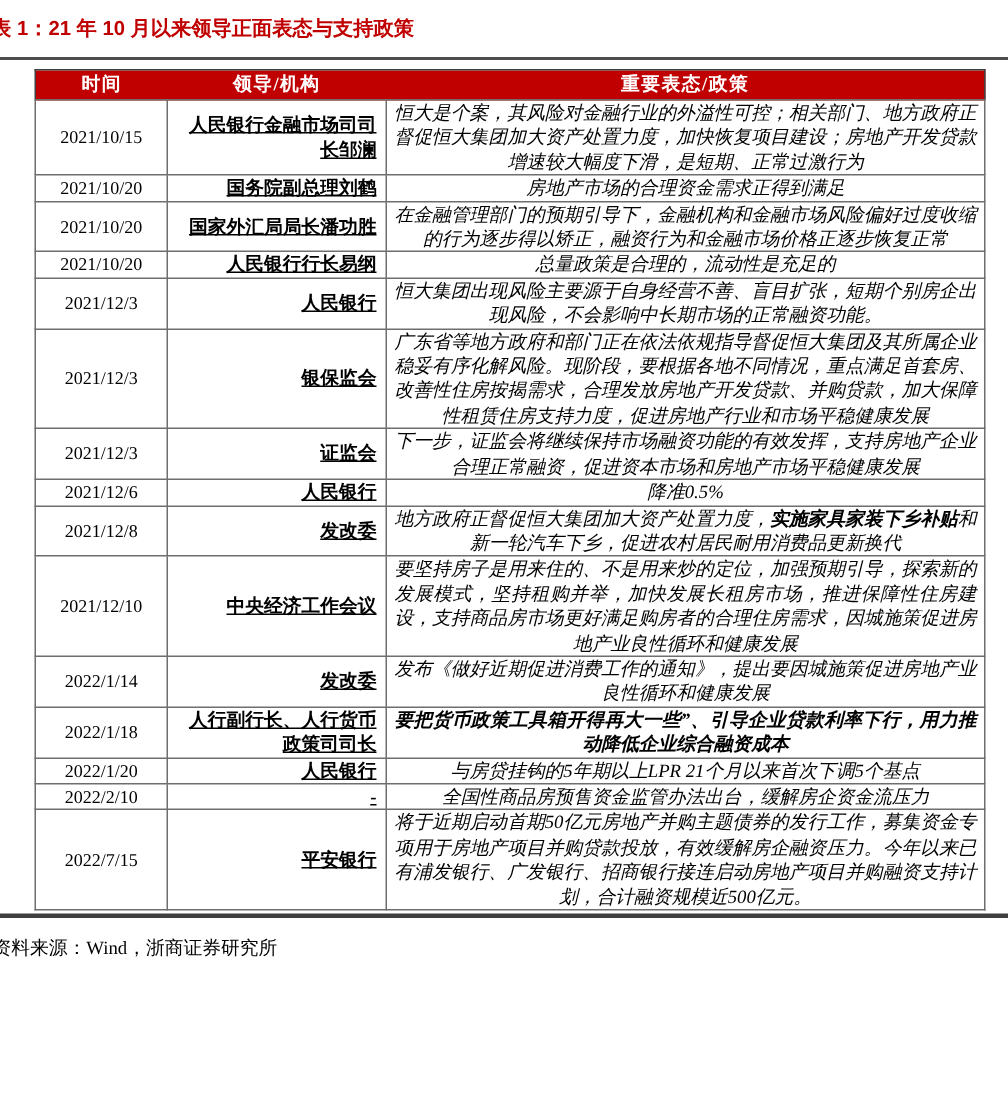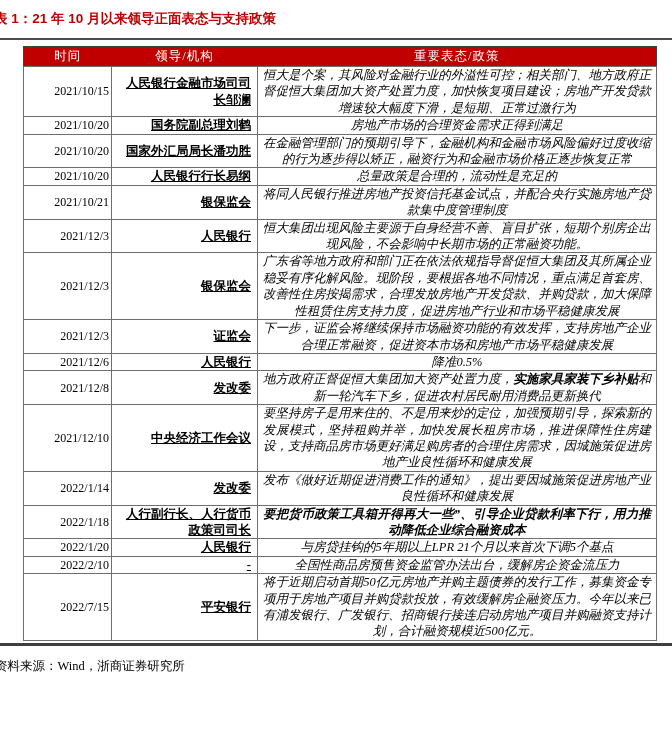--- a/index.html
+++ b/index.html
@@ -36,36 +36,36 @@
     font-size: 12.5px;
     border: 1px solid #3f3f3f;
   }
   col.c-date { width: 88px; }
   col.c-org  { width: 146px; }
   col.c-content { width: 399px; }
 
   th {
     background: #c00000;
     color: #ffffff;
-    font-weight: normal;
+    font-weight: bold;
     font-size: 12.5px;
     height: 19px;
     line-height: 19px;
     text-align: center;
     border: none;
     letter-spacing: 1px;
   }
   td {
     border: 1px solid #6e6e6e;
     vertical-align: middle;
     line-height: 16.4px;
     padding: 0 2px;
   }
   td.date {
-    text-align: right;
+    text-align: center;
     font-family: "Liberation Serif", "DejaVu Serif", serif;
     font-size: 12px;
   }
   td.org {
     text-align: right;
     font-weight: bold;
     padding: 0 6px;
     text-decoration: underline;
   }
   td.content {
@@ -125,25 +125,20 @@
           <td class="date">2021/10/20</td>
           <td class="org">国家外汇局局长潘功胜</td>
           <td class="content"><span>在金融管理部门的预期引导下，金融机构和金融市场风险偏好过度收缩的行为逐步得以矫正，融资行为和金融市场价格正逐步恢复正常</span></td>
         </tr>
         <tr>
           <td class="date">2021/10/20</td>
           <td class="org">人民银行行长易纲</td>
           <td class="content"><span>总量政策是合理的，流动性是充足的</span></td>
         </tr>
         <tr>
-          <td class="date">2021/10/21</td>
-          <td class="org">银保监会</td>
-          <td class="content"><span>将同人民银行推进房地产投资信托基金试点，并配合央行实施房地产贷款集中度管理制度</span></td>
-        </tr>
-        <tr>
           <td class="date">2021/12/3</td>
           <td class="org">人民银行</td>
           <td class="content"><span>恒大集团出现风险主要源于自身经营不善、盲目扩张，短期个别房企出现风险，不会影响中长期市场的正常融资功能。</span></td>
         </tr>
         <tr>
           <td class="date">2021/12/3</td>
           <td class="org">银保监会</td>
           <td class="content"><span>广东省等地方政府和部门正在依法依规指导督促恒大集团及其所属企业稳妥有序化解风险。现阶段，要根据各地不同情况，重点满足首套房、改善性住房按揭需求，合理发放房地产开发贷款、并购贷款，加大保障性租赁住房支持力度，促进房地产行业和市场平稳健康发展</span></td>
         </tr>
         <tr>

